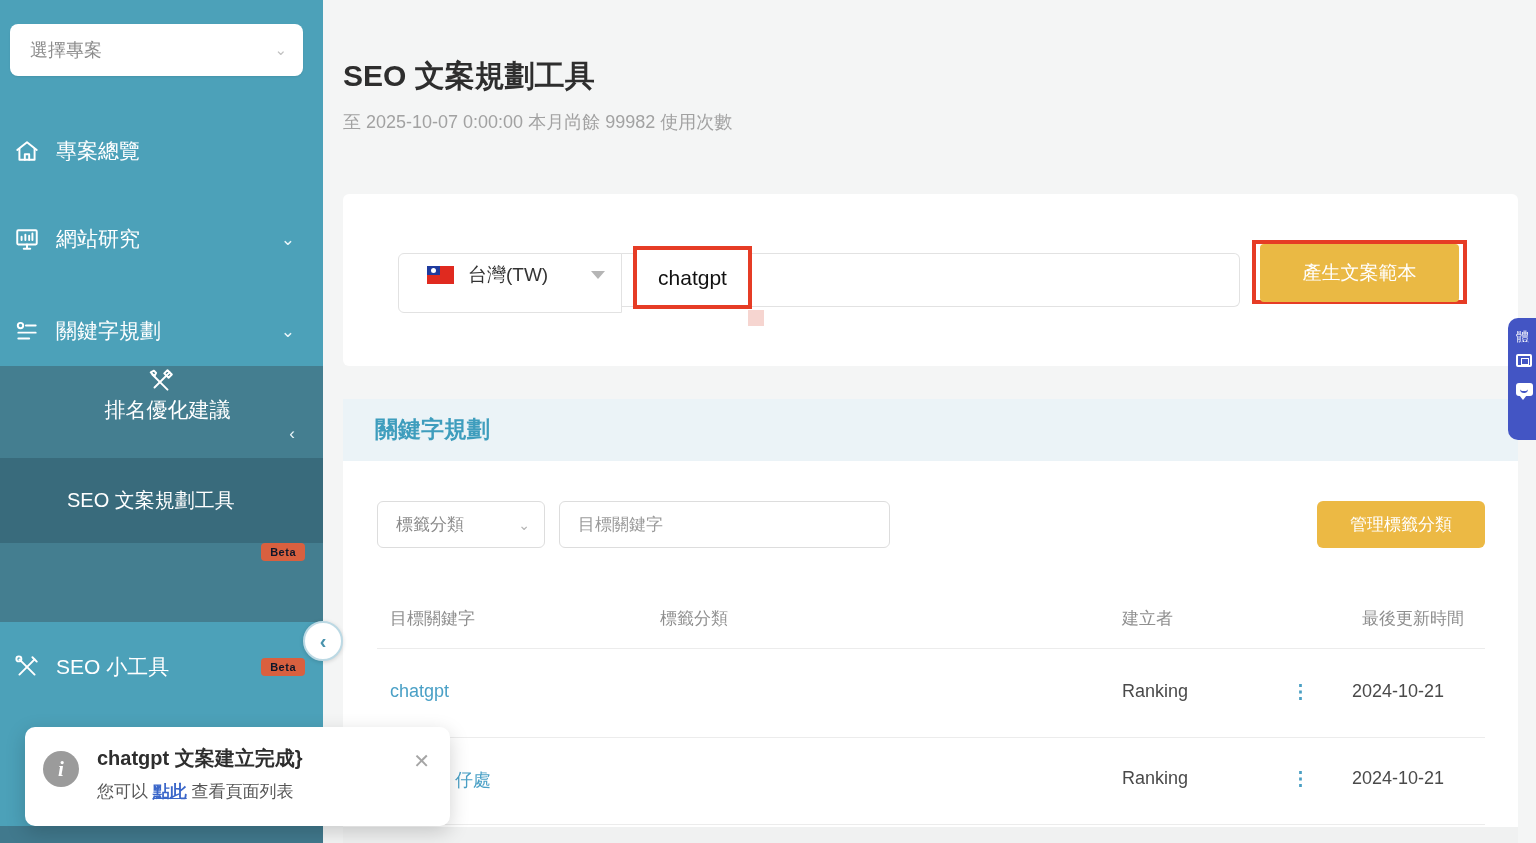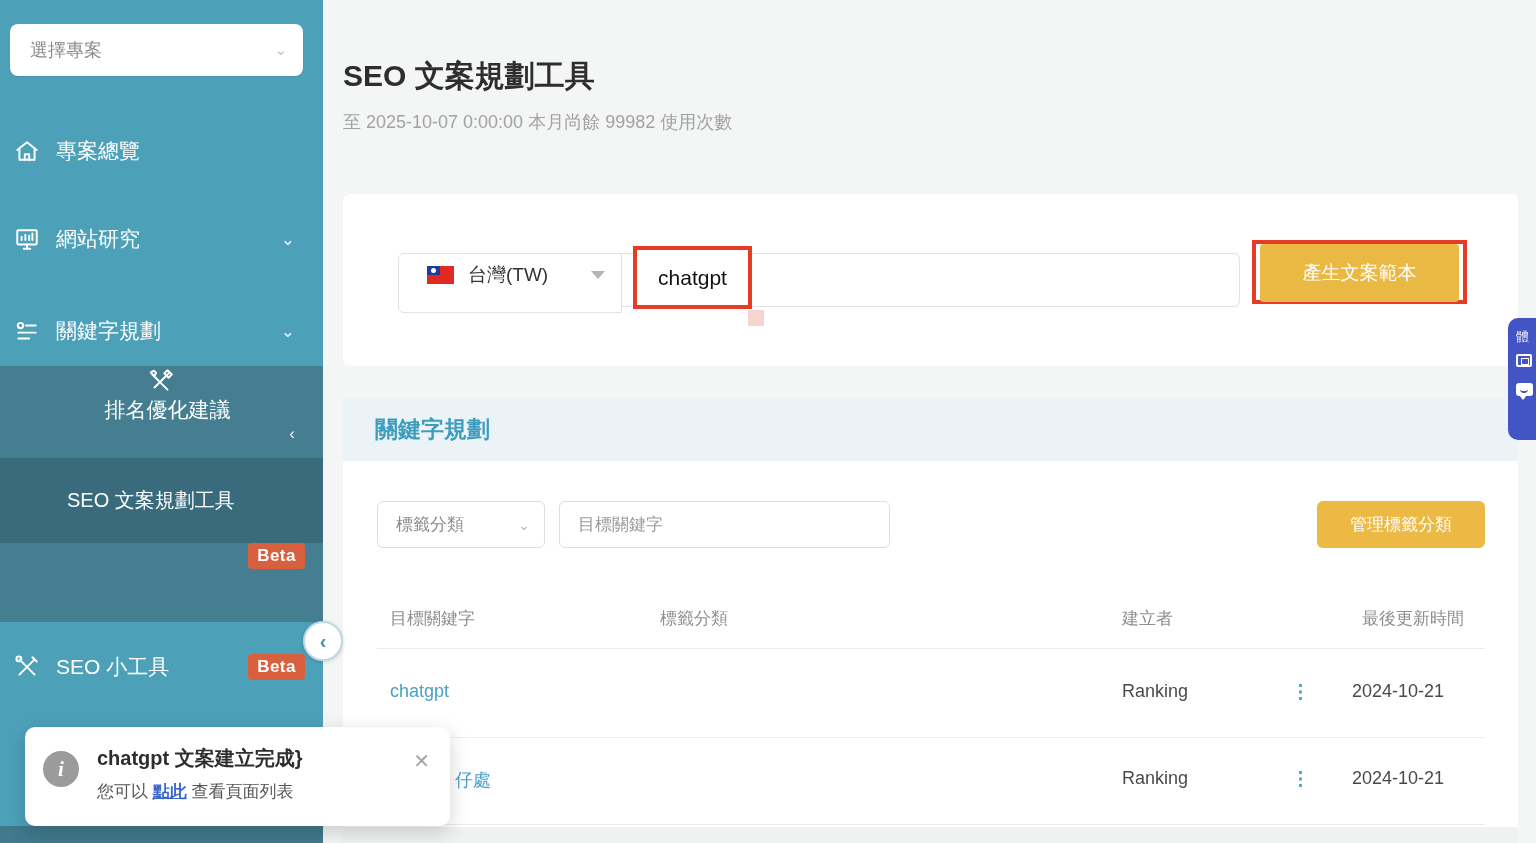--- a/index.html
+++ b/index.html
@@ -25,22 +25,22 @@
   .side-item {
     position:absolute; left:0; width:323px; display:flex; align-items:center;
     padding-left:12px; color:#fff; font-size:21px; cursor:pointer;
   }
   .side-item .ic { width:30px; height:30px; margin-right:14px; flex:0 0 30px; display:flex; align-items:center; justify-content:center; }
   .side-item .chev-r { margin-left:auto; margin-right:28px; font-size:17px; color:#eaf6fa; }
   .blk-mid  { background:#447e90;flex-direction:column; }
   .blk-dark { background:#396b7c; }
   .sub-label { padding-left:55px; }
   .beta {
-    margin-left:auto; margin-right:18px; background:#d9603f; color:#ffffff;
-    font-size:17px; font-weight:bold; padding:3px 9px; border-radius:4px; letter-spacing:.5px;
+    margin-left:auto; margin-right:18px; background:#d9603f; color:#0f172a;
+    font-size:11px; font-weight:bold; padding:3px 9px; border-radius:4px; letter-spacing:.5px;
   }
   #collapse-btn {
     position:absolute; left:303px; top:621px; width:40px; height:40px; border-radius:50%;
     background:#fff; border:2px solid #bcd9e4; z-index:6; display:flex; align-items:center;
     justify-content:center; color:#4a93ad; font-size:20px; font-weight:bold;
     box-shadow:0 1px 4px rgba(0,0,0,.15); cursor:pointer;
   }
   #sidebar-bottom-band { left:0; top:826px; width:323px; height:17px; background:#41798d; }
 
   

